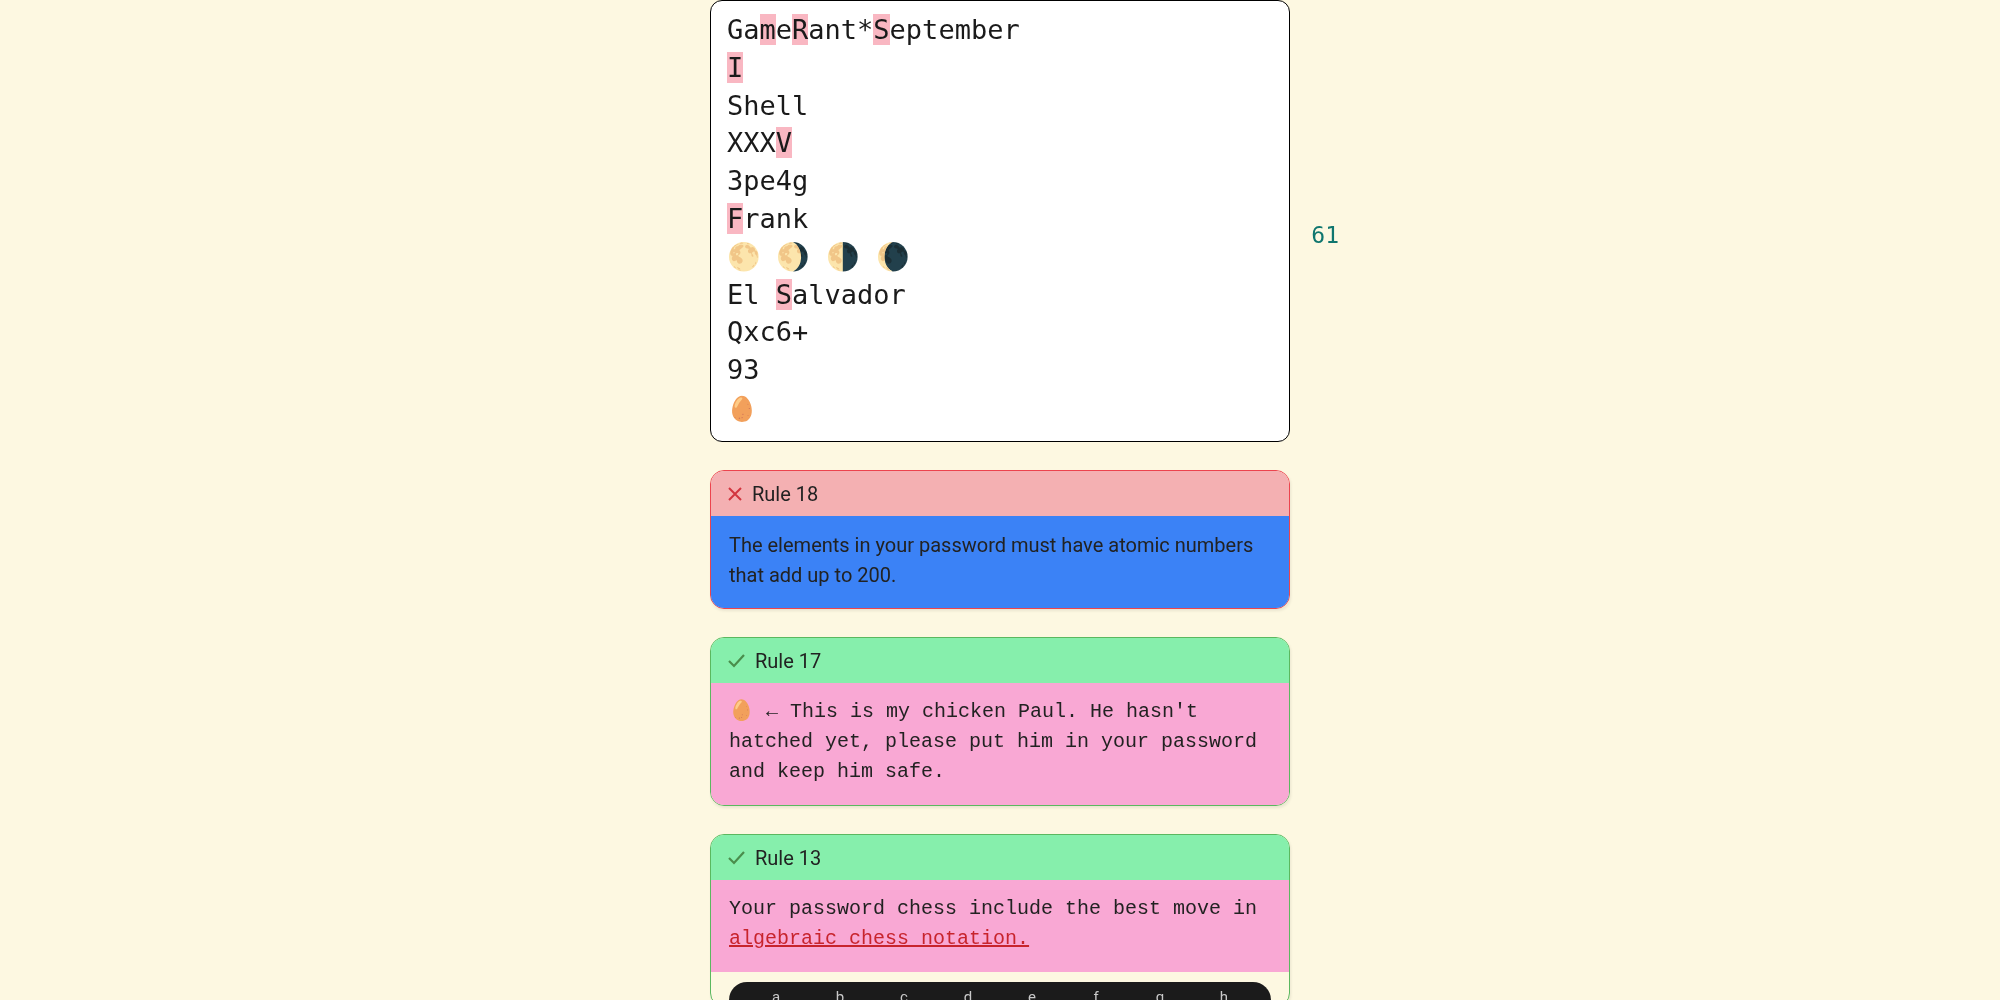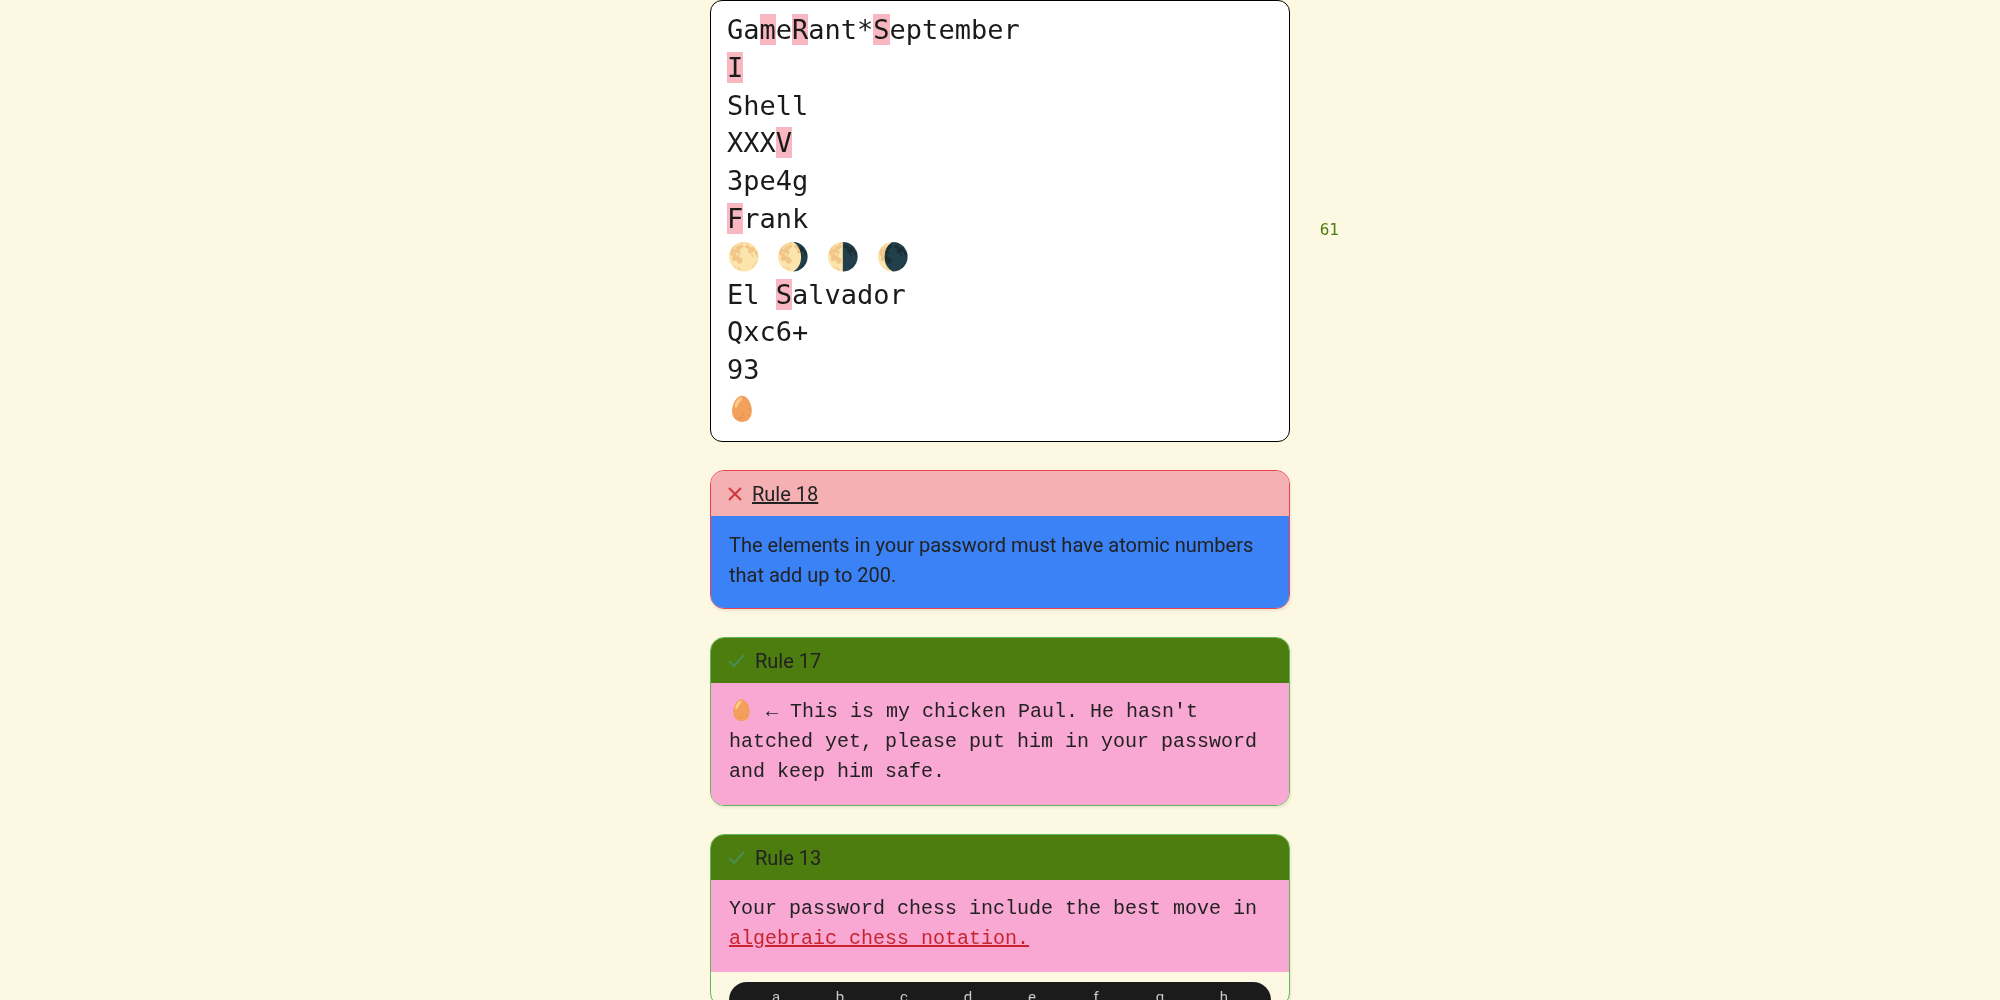--- a/index.html
+++ b/index.html
@@ -35,22 +35,22 @@
     .hl {
       background: #f9b7c2;
       border-radius: 0;
     }
     .moon { font-size: 27px; }
     .egg-icon { font-size: 24px; }
     .char-count {
       position: absolute;
       right: -50px;
       top: 218px;
-      font-size: 16px;
-      color: #4d7c0f;
+      font-size: 23px;
+      color: #0f766e;
       text-align: right;
     }
     .rule {
       margin-top: 28px;
       border-radius: 14px;
       overflow: hidden;
       box-shadow: 1px 2px 3px rgba(0,0,0,0.08);
     }
     .rule-header {
       padding: 11px 16px 10px 16px;
@@ -62,26 +62,26 @@
     }
     .rule-body {
       padding: 14px 18px 18px 18px;
       font-size: 20px;
       line-height: 1.5;
       color: #222;
     }
     .rule-fail {
       border: 1.5px solid #ec444e;
     }
-    .rule-fail .rule-header { background: #f4b0b2; text-decoration: underline; }
+    .rule-fail .rule-header { background: #f4b0b2; }
     .rule-fail .rule-body { background: #3b82f6; }
     .rule-pass {
       border: 1.5px solid #5bb85f;
     }
-    .rule-pass .rule-header { background: #4d7c0f; }
+    .rule-pass .rule-header { background: #86efac; }
     .rule-pass .rule-body { background: #f9a8d4; font-family: Liberation Mono, monospace; }
     .icon-x {
       color: #d2353f;
       font-size: 19px;
       font-weight: 400;
       display: inline-flex;
     }
     .icon-check {
       color: #4a8d4c;
       font-size: 21px;

